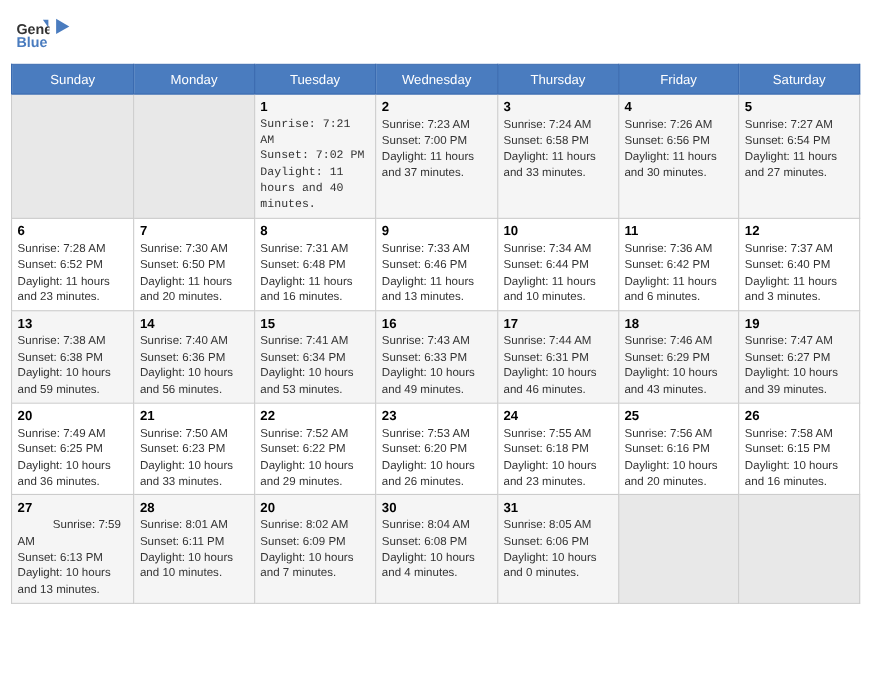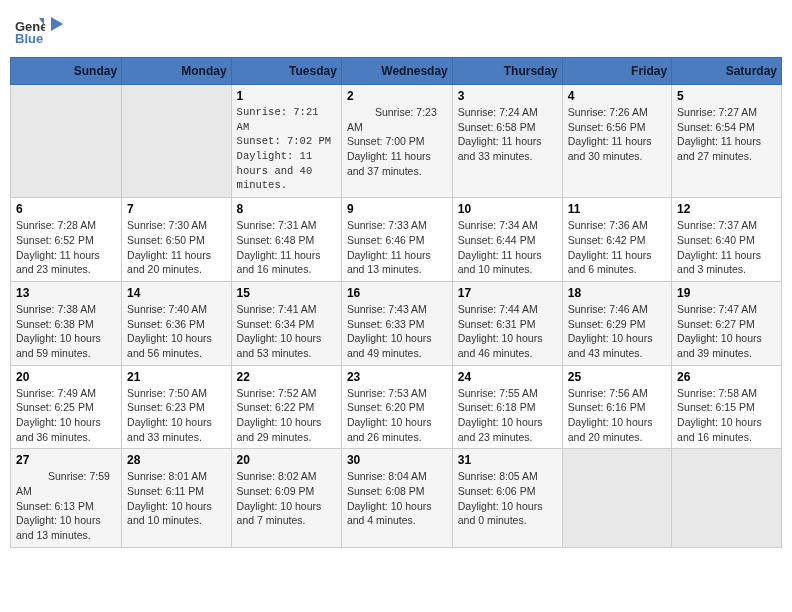--- a/index.html
+++ b/index.html
@@ -30,25 +30,25 @@
       font-size: 14px;
       color: #555;
     }
     table {
       width: 100%;
       border-collapse: collapse;
       font-size: 11px;
     }
     thead tr th {
       background-color: #4a7cbf;
-      color: #0f172a;
+      color: #ffffff;
       padding: 6px 4px;
-      text-align: right;
+      text-align: center;
       font-size: 12px;
-      font-weight: bold;
+      font-weight: normal;
       border: 1px solid #3a6aaf;
     }
     tbody tr td {
       border: 1px solid #ccc;
       vertical-align: top;
       padding: 4px 5px;
       height: 80px;
       width: 113px;
       background: #fff;
     }
@@ -126,21 +126,21 @@
         <th>Saturday</th>
       </tr>
   </thead>
   <tbody id="calendar-body">
   <tr>
         <td class="empty-cell"></td>
         <td class="empty-cell"></td>
         <td><span class="day-num">1</span><span class="day-info" style="white-space: pre-line; font-family: Liberation Mono, monospace;">Sunrise: 7:21 AM
 Sunset: 7:02 PM
 Daylight: 11 hours and 40 minutes.</span></td>
-        <td><span class="day-num">2</span><span class="day-info" style="white-space: pre-line; margin-left: 28px;">Sunrise: 7:23 AM
+        <td><span class="day-num">2</span><span class="day-info" style="white-space: pre-line;">Sunrise: 7:23 AM
 Sunset: 7:00 PM
 Daylight: 11 hours and 37 minutes.</span></td>
         <td><span class="day-num">3</span><span class="day-info" style="white-space: pre-line;">Sunrise: 7:24 AM
 Sunset: 6:58 PM
 Daylight: 11 hours and 33 minutes.</span></td>
         <td><span class="day-num">4</span><span class="day-info" style="white-space: pre-line;">Sunrise: 7:26 AM
 Sunset: 6:56 PM
 Daylight: 11 hours and 30 minutes.</span></td>
         <td><span class="day-num">5</span><span class="day-info" style="white-space: pre-line;">Sunrise: 7:27 AM
 Sunset: 6:54 PM

